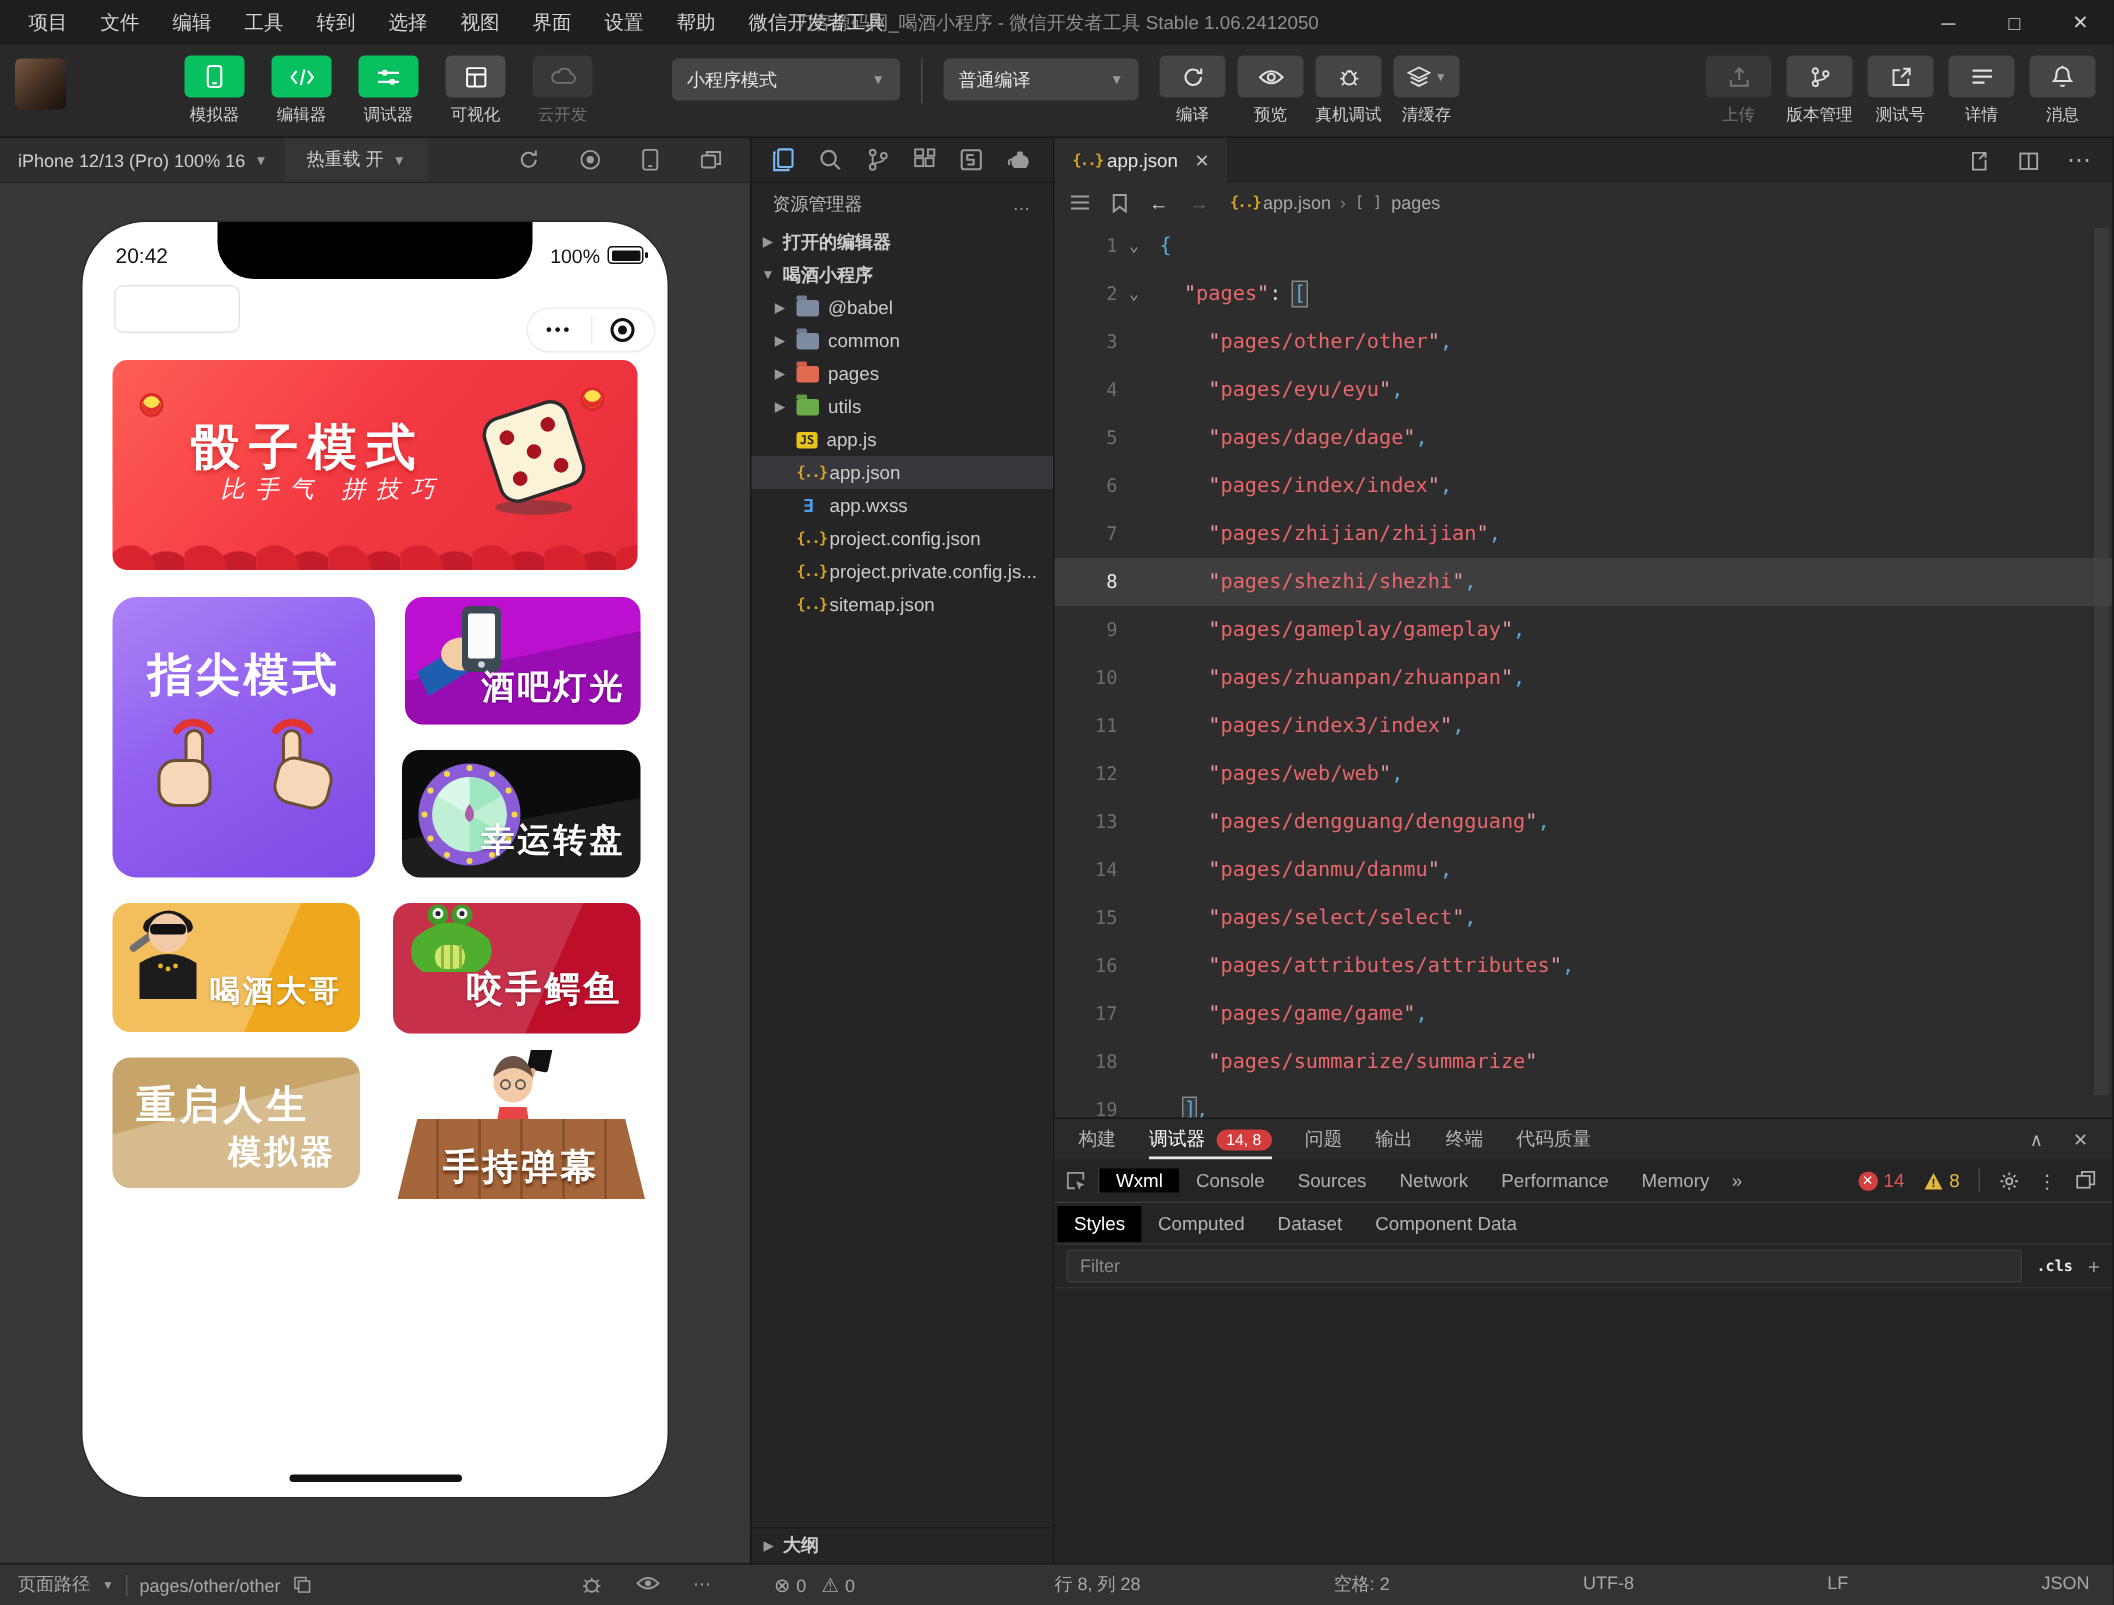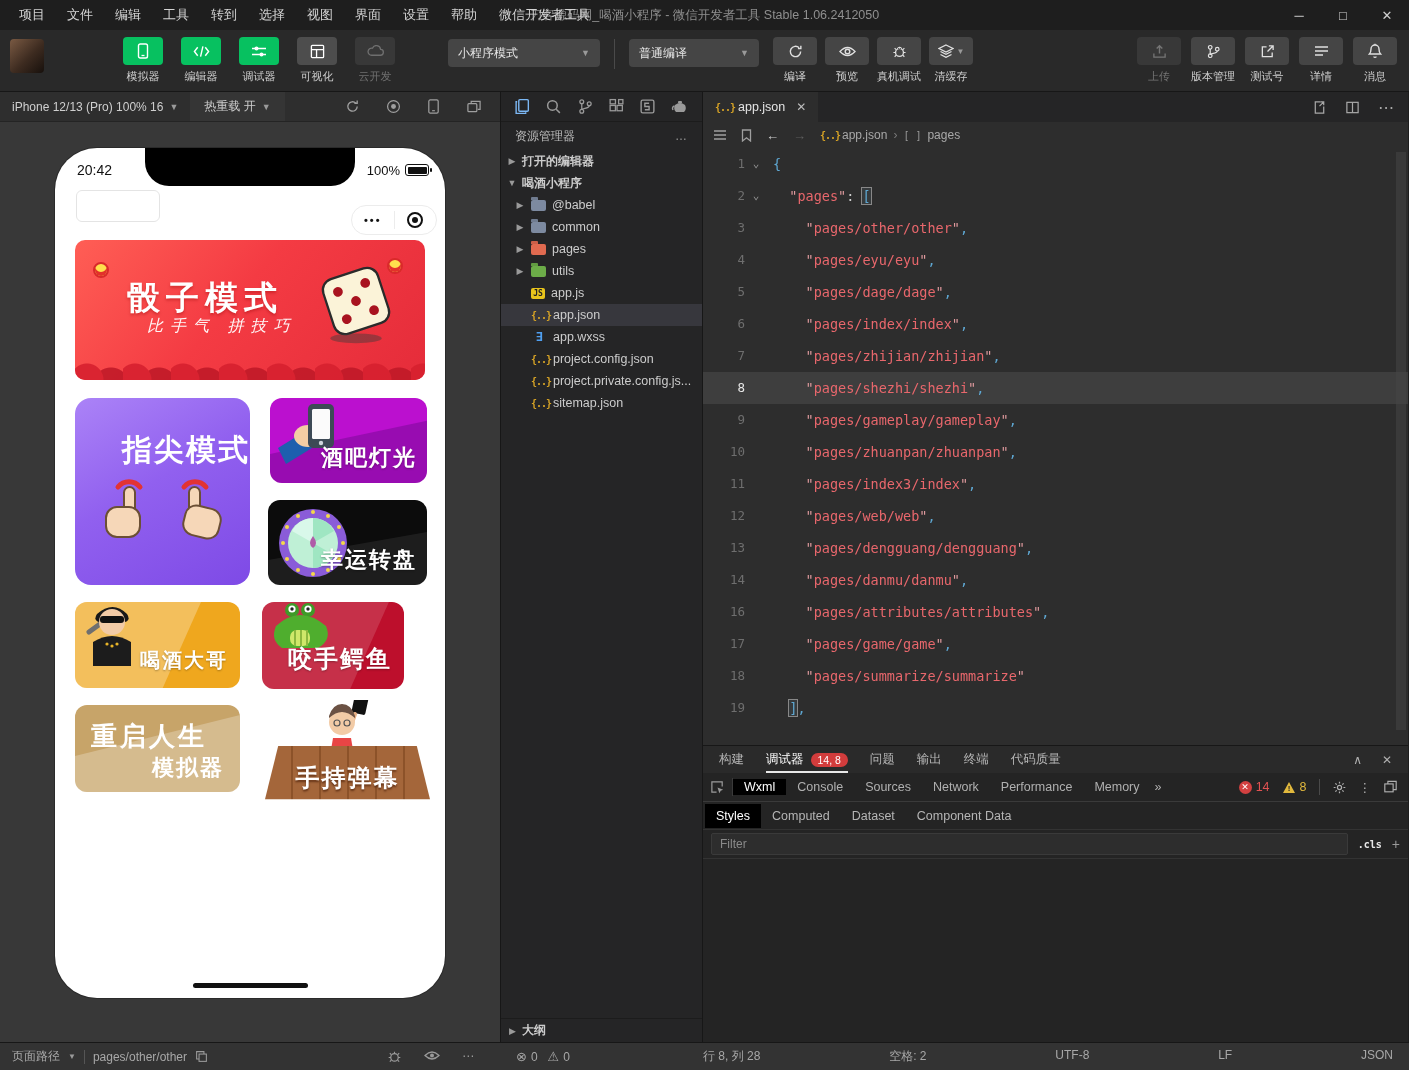--- a/index.html
+++ b/index.html
@@ -68,28 +68,28 @@
     background:linear-gradient(130deg,#ff5e55 0%,#f43b43 45%,#e52c3a 100%); }
   .c-dice .bigt { position:absolute; left:52px; top:36px; font-size:33px; font-weight:bold; letter-spacing:6px; text-shadow:0 2px 3px rgba(140,0,0,.35);}
   .c-dice .subt { position:absolute; left:72px; top:76px; font-size:16px; letter-spacing:7px; font-style:italic; opacity:.95;}
   .c-dice .waves { position:absolute; left:0; right:0; bottom:0; height:34px;
     background:radial-gradient(circle at 12px 34px,#d6212f 0 16px,rgba(214,33,47,0) 17px),
                radial-gradient(circle at 36px 40px,#c01a28 0 18px,rgba(192,26,40,0) 19px);
     background-size:48px 34px; background-repeat:repeat-x; opacity:.9;}
   .lant { position:absolute; width:16px; height:16px; background:#ffdf4d; border-radius:50%; box-shadow:inset 0 -4px 0 #e3302b; border:2px solid #d92a2a;}
   .c-fing { left:20px; top:250px; width:175px; height:187px; border-radius:16px;
     background:linear-gradient(150deg,#ab83f7 0%,#9160ef 45%,#7e4ae6 100%); }
-  .c-fing .bigt { position:absolute; left:0; right:0; top:32px; text-align:right; font-size:30px; font-weight:bold; letter-spacing:2px;}
+  .c-fing .bigt { position:absolute; left:0; right:0; top:32px; text-align:center; font-size:30px; font-weight:bold; letter-spacing:2px;}
   .c-bar { left:215px; top:250px; width:157px; height:85px; border-radius:12px; background:#bb10cf; }
   .c-bar::before { content:""; position:absolute; left:-30px; top:38px; width:240px; height:90px; background:rgba(90,6,120,.35); transform:rotate(-12deg);}
   .c-whe { left:213px; top:352px; width:159px; height:85px; border-radius:12px; background:#0c0c0c; }
   .c-whe::before { content:""; position:absolute; left:-30px; top:44px; width:250px; height:90px; background:rgba(255,255,255,.07); transform:rotate(-10deg);}
   .c-dage { left:20px; top:454px; width:165px; height:86px; border-radius:12px; background:#efa71e; }
   .c-dage::before { content:""; position:absolute; left:-40px; top:-60px; width:150px; height:160px; background:rgba(255,255,255,.28); transform:rotate(24deg);}
-  .c-croc { left:207px; top:454px; width:142px; height:87px; border-radius:12px; background:#bd0f2c; }
+  .c-croc { left:207px; top:454px; width:165px; height:87px; border-radius:12px; background:#bd0f2c; }
   .c-croc::before { content:""; position:absolute; left:-40px; top:-58px; width:150px; height:160px; background:rgba(255,255,255,.14); transform:rotate(24deg);}
   .c-rst { left:20px; top:557px; width:165px; height:87px; border-radius:12px; background:#c7a469; }
   .c-rst::before { content:""; position:absolute; left:-30px; top:30px; width:240px; height:90px; background:rgba(255,255,255,.25); transform:rotate(-14deg);}
   .smt { position:absolute; right:10px; bottom:10px; font-size:22px; font-weight:bold; letter-spacing:2px; text-shadow:0 1px 2px rgba(0,0,0,.3); }
   .c-dage .smt { font-size:20px; bottom:14px; right:12px;}
   .c-croc .smt { font-size:24px; bottom:14px; right:12px;}
   .c-rst .l1 { position:absolute; left:16px; top:14px; font-size:26px; font-weight:bold; letter-spacing:3px;}
   .c-rst .l2 { position:absolute; right:16px; top:48px; font-size:22px; font-weight:bold; letter-spacing:2px;}
   .c-dan { left:210px; top:552px; width:165px; height:122px; background:transparent; }
   .wood { position:absolute; left:0; bottom:14px; width:165px; height:62px;
@@ -718,20 +718,21 @@
           <div class="cline"><span class="lnum">5</span><span class="fld"></span><span class="ctext">    <span class="tq">"</span><span class="ts">pages/dage/dage</span><span class="tq">"</span><span class="tb">,</span></span></div>
           <div class="cline"><span class="lnum">6</span><span class="fld"></span><span class="ctext">    <span class="tq">"</span><span class="ts">pages/index/index</span><span class="tq">"</span><span class="tb">,</span></span></div>
           <div class="cline"><span class="lnum">7</span><span class="fld"></span><span class="ctext">    <span class="tq">"</span><span class="ts">pages/zhijian/zhijian</span><span class="tq">"</span><span class="tb">,</span></span></div>
           <div class="cline active"><span class="lnum">8</span><span class="fld"></span><span class="ctext">    <span class="tq">"</span><span class="ts">pages/shezhi/shezhi</span><span class="tq">"</span><span class="tb">,</span></span></div>
           <div class="cline"><span class="lnum">9</span><span class="fld"></span><span class="ctext">    <span class="tq">"</span><span class="ts">pages/gameplay/gameplay</span><span class="tq">"</span><span class="tb">,</span></span></div>
           <div class="cline"><span class="lnum">10</span><span class="fld"></span><span class="ctext">    <span class="tq">"</span><span class="ts">pages/zhuanpan/zhuanpan</span><span class="tq">"</span><span class="tb">,</span></span></div>
           <div class="cline"><span class="lnum">11</span><span class="fld"></span><span class="ctext">    <span class="tq">"</span><span class="ts">pages/index3/index</span><span class="tq">"</span><span class="tb">,</span></span></div>
           <div class="cline"><span class="lnum">12</span><span class="fld"></span><span class="ctext">    <span class="tq">"</span><span class="ts">pages/web/web</span><span class="tq">"</span><span class="tb">,</span></span></div>
           <div class="cline"><span class="lnum">13</span><span class="fld"></span><span class="ctext">    <span class="tq">"</span><span class="ts">pages/dengguang/dengguang</span><span class="tq">"</span><span class="tb">,</span></span></div>
           <div class="cline"><span class="lnum">14</span><span class="fld"></span><span class="ctext">    <span class="tq">"</span><span class="ts">pages/danmu/danmu</span><span class="tq">"</span><span class="tb">,</span></span></div>
+          <div class="cline"><span class="lnum">15</span><span class="fld"></span><span class="ctext">    <span class="tq">"</span><span class="ts">pages/select/select</span><span class="tq">"</span><span class="tb">,</span></span></div>
           <div class="cline"><span class="lnum">16</span><span class="fld"></span><span class="ctext">    <span class="tq">"</span><span class="ts">pages/attributes/attributes</span><span class="tq">"</span><span class="tb">,</span></span></div>
           <div class="cline"><span class="lnum">17</span><span class="fld"></span><span class="ctext">    <span class="tq">"</span><span class="ts">pages/game/game</span><span class="tq">"</span><span class="tb">,</span></span></div>
           <div class="cline"><span class="lnum">18</span><span class="fld"></span><span class="ctext">    <span class="tq">"</span><span class="ts">pages/summarize/summarize</span><span class="tq">"</span></span></div>
           <div class="cline"><span class="lnum">19</span><span class="fld"></span><span class="ctext">  <span class="tb match">]</span><span class="tb">,</span></span></div>
           <div class="vsb"></div>
         </div>
 
       <div class="dbg">
         <div class="dbgtabs" id="dbgTabs">
             <span class="dtab">

